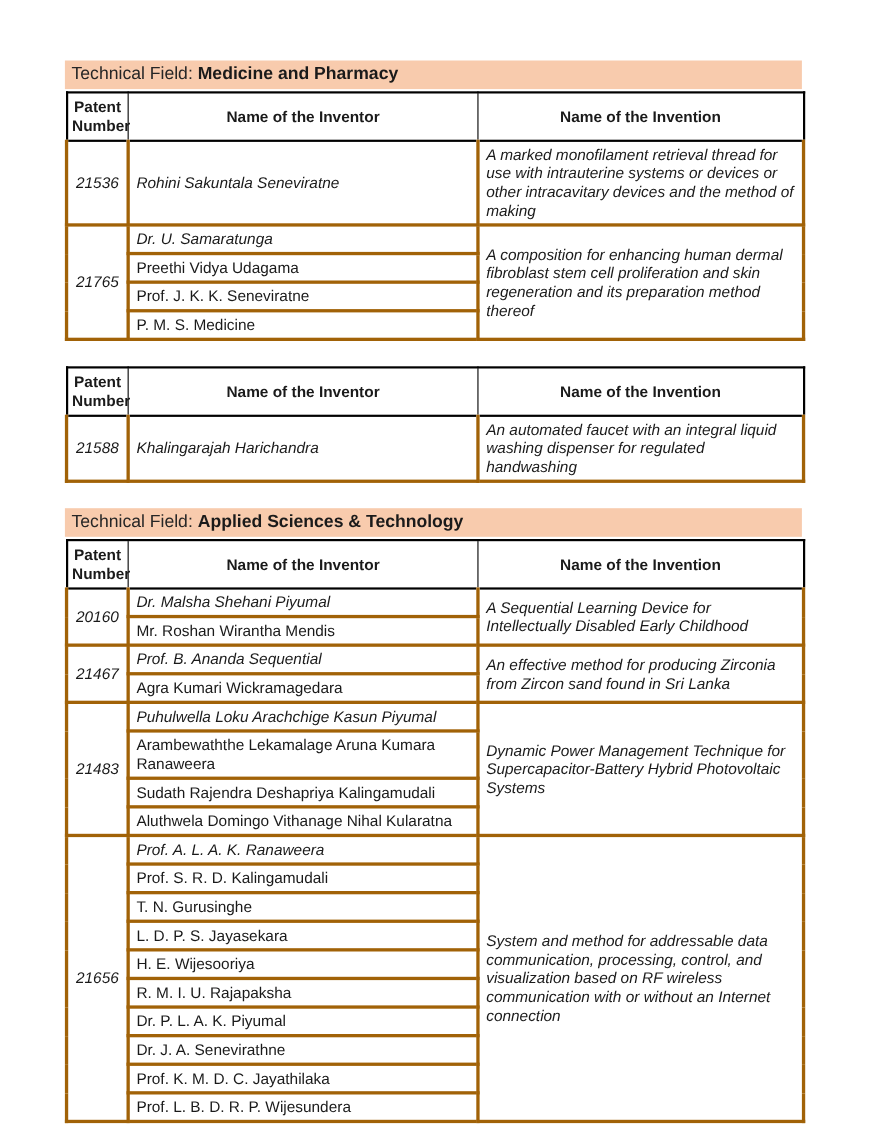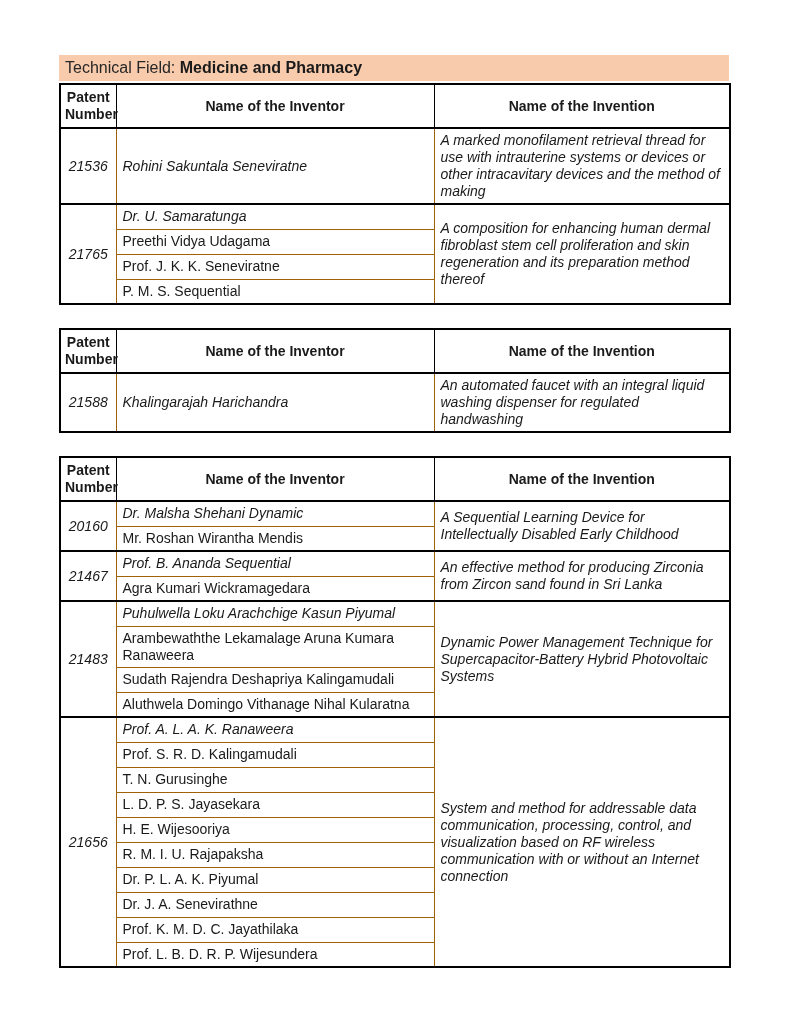--- a/index.html
+++ b/index.html
@@ -42,21 +42,21 @@
     border-bottom: 2px solid #000;
     font-size: 14px;
     font-weight: bold;
     text-align: center;
     vertical-align: middle;
     padding: 4px 4px;
     height: 40px;
     line-height: 17px;
   }
   .patent-table td {
-    border: 1px solid #a16207;
+    border: 3px solid #a16207;
     font-size: 14px;
     line-height: 17px;
     padding: 3px 6px;
     vertical-align: middle;
   }
   .patent-table tr.group-start td { border-top: 2px solid #000; font-style: italic; }
   td.patent-cell { text-align: center; }
   td.inventor-cell { text-align: left; height: 25px; }
   td.invention-cell { text-align: left; }
 </style>
@@ -94,21 +94,21 @@
             <td class="inventor-cell">Dr. U. Samaratunga</td>
             <td class="invention-cell" rowspan="4">A composition for enhancing human dermal fibroblast stem cell proliferation and skin regeneration and its preparation method thereof</td>
           </tr>
           <tr>
             <td class="inventor-cell">Preethi Vidya Udagama</td>
           </tr>
           <tr>
             <td class="inventor-cell">Prof. J. K. K. Seneviratne</td>
           </tr>
           <tr>
-            <td class="inventor-cell">P. M. S. Sequential</td>
+            <td class="inventor-cell">P. M. S. Medicine</td>
           </tr>
         </tbody>
     </table>
   </div>
 
   <div class="section">
     <table class="patent-table">
       <colgroup>
           <col class="col-patent">
           <col class="col-inventor">
@@ -125,37 +125,41 @@
           <tr class="group-start">
             <td class="patent-cell" rowspan="1">21588</td>
             <td class="inventor-cell">Khalingarajah Harichandra</td>
             <td class="invention-cell" rowspan="1">An automated faucet with an integral liquid washing dispenser for regulated handwashing</td>
           </tr>
         </tbody>
     </table>
   </div>
 
   <div class="section">
+    <div class="section-bar">
+      <span>Technical Field:</span>
+      <span class="bold">Applied Sciences &amp; Technology</span>
+    </div>
     <table class="patent-table">
       <colgroup>
           <col class="col-patent">
           <col class="col-inventor">
           <col class="col-invention">
         </colgroup>
       <thead>
         <tr>
           <th>Patent Number</th>
           <th>Name of the Inventor</th>
           <th>Name of the Invention</th>
         </tr>
       </thead>
       <tbody>
           <tr class="group-start">
             <td class="patent-cell" rowspan="2">20160</td>
-            <td class="inventor-cell">Dr. Malsha Shehani Dynamic</td>
+            <td class="inventor-cell">Dr. Malsha Shehani Piyumal</td>
             <td class="invention-cell" rowspan="2">A Sequential Learning Device for Intellectually Disabled Early Childhood</td>
           </tr>
           <tr>
             <td class="inventor-cell">Mr. Roshan Wirantha Mendis</td>
           </tr>
           <tr class="group-start">
             <td class="patent-cell" rowspan="2">21467</td>
             <td class="inventor-cell">Prof. B. Ananda Sequential</td>
             <td class="invention-cell" rowspan="2">An effective method for producing Zirconia from Zircon sand found in Sri Lanka</td>
           </tr>

